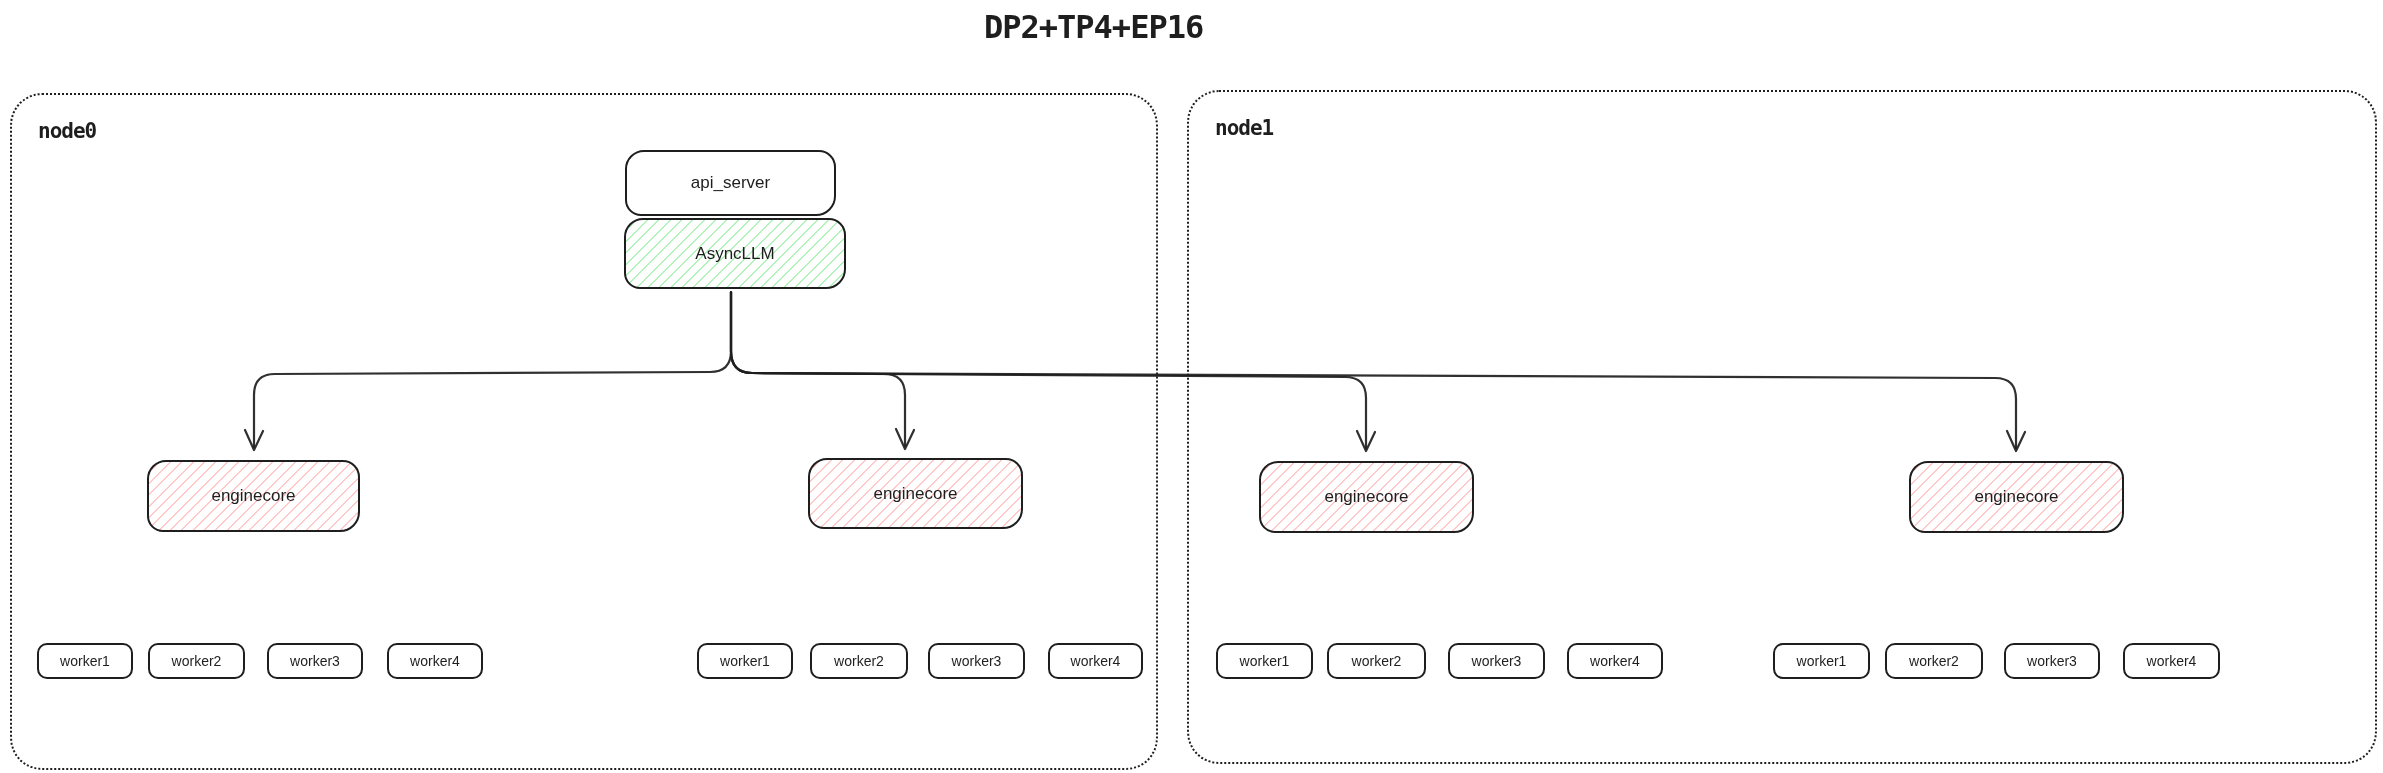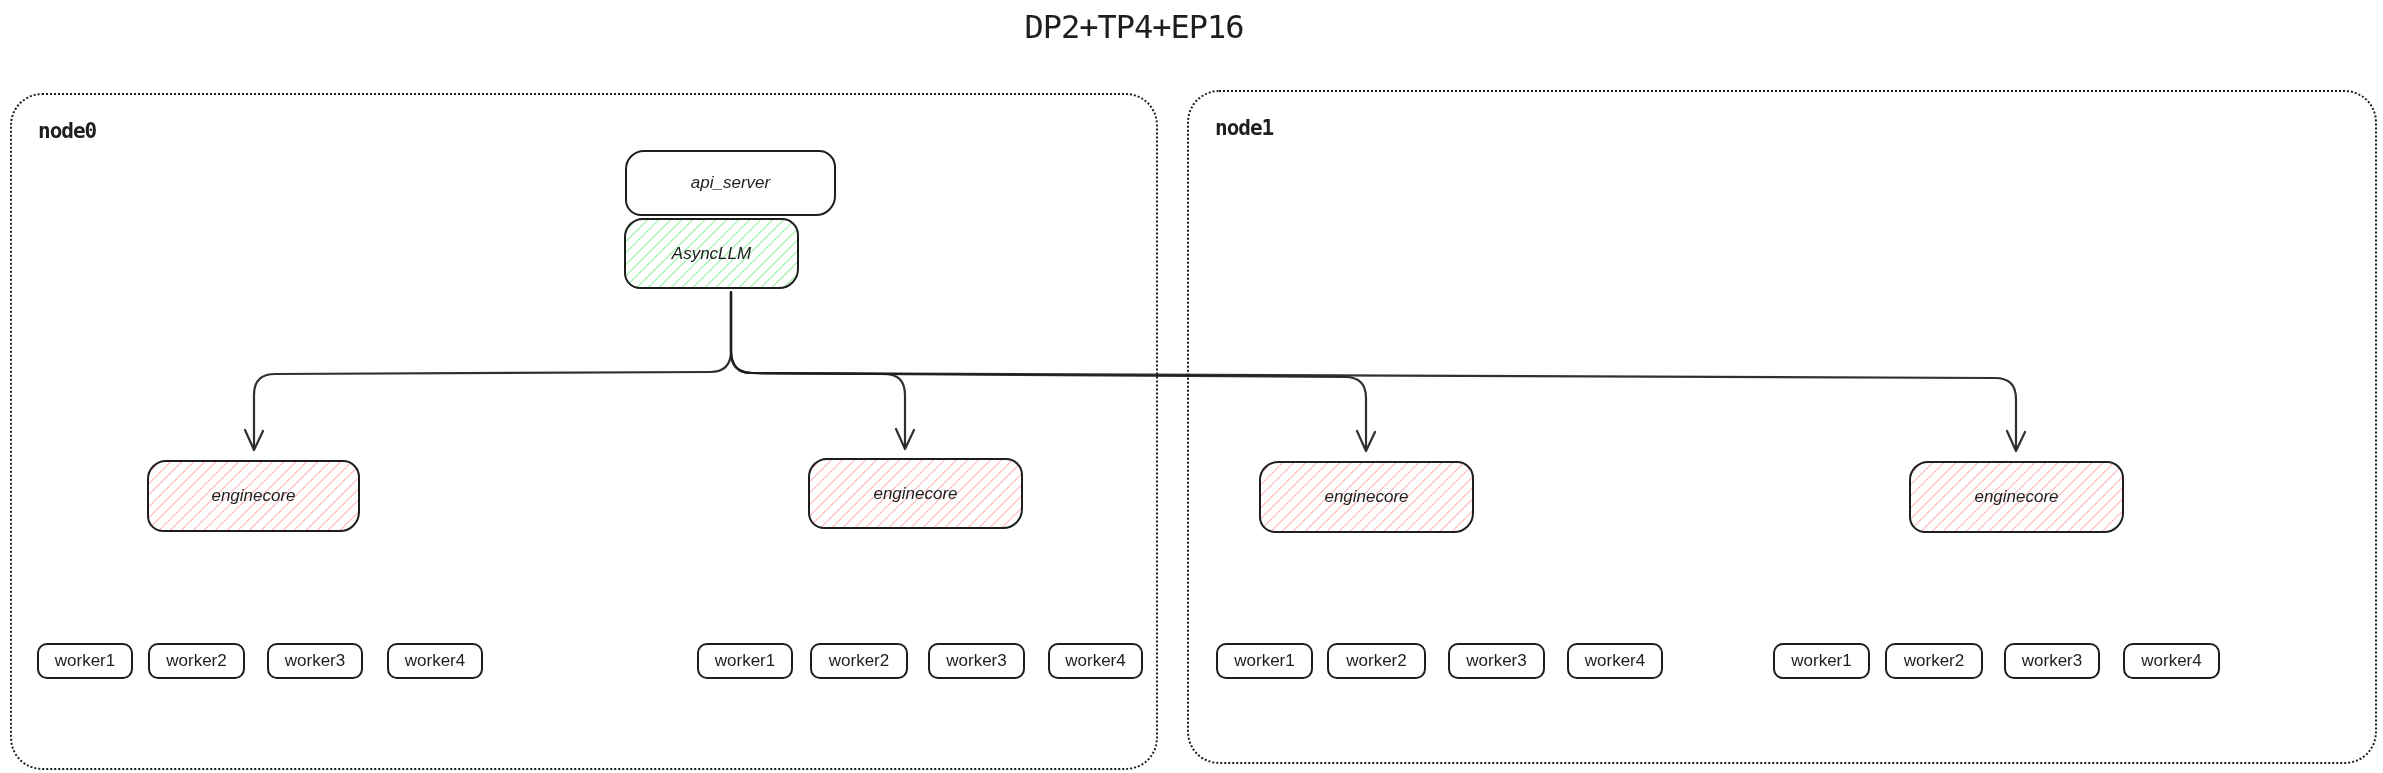--- a/index.html
+++ b/index.html
@@ -1,44 +1,44 @@
 <!DOCTYPE html>
 <html><head>
 <meta charset="utf-8">
 <style>
   html,body{margin:0;padding:0;background:#fff;}
   .canvas{
     position:relative;width:2383px;height:773px;background:#ffffff;
     font-family:"Liberation Sans",sans-serif;color:#1e1e1e;overflow:hidden;
   }
   .title{
-    position:absolute;left:984px;top:8px;width:300px;text-align:center;
-    font-family:"DejaVu Sans Mono",monospace;font-weight:400;font-size:32px;
+    position:absolute;left:984px;top:8px;width:300px;
+    font-family:"DejaVu Sans Mono",monospace;font-weight:700;font-size:32px;
     letter-spacing:-1px;color:#1e1e1e;white-space:nowrap;
   }
   .node-box{
     position:absolute;border:2.5px dotted #1e1e1e;border-radius:32px;background:transparent;
   }
   .node-label{
     position:absolute;left:26px;top:24px;
     font-family:"DejaVu Sans Mono",monospace;font-weight:700;font-size:21px;
     letter-spacing:-1px;color:#1e1e1e;
   }
   .shape{
     position:absolute;display:flex;align-items:center;justify-content:center;
     border:2.5px solid #1e1e1e;background:#ffffff;box-sizing:border-box;
     font-size:17px;color:#1e1e1e;white-space:nowrap;
   }
-  .big{border-radius:19px 17px 20px 16px;font-style:italic;}
+  .big{border-radius:19px 17px 20px 16px;}
   .hatch-green{background:repeating-linear-gradient(135deg,#ffffff 0 6.6px,#b2f2bb 6.6px 8px);}
   .hatch-red{background:repeating-linear-gradient(135deg,#ffffff 0 6.6px,#ffc9c9 6.6px 8px);}
   .worker{
     position:absolute;top:643px;height:36px;display:flex;align-items:center;justify-content:center;
     border:2px solid #1e1e1e;border-radius:10px;background:#fff;box-sizing:border-box;
-    font-size:17px;color:#1e1e1e;white-space:nowrap;
+    font-size:14px;color:#1e1e1e;white-space:nowrap;
   }
   .arrows{position:absolute;left:0;top:0;pointer-events:none;}
 </style>
 </head>
 <body>
 
 <div class="canvas">
 
   <div class="title">DP2+TP4+EP16</div>
 
@@ -59,21 +59,21 @@
     <div class="node-label">node0</div>
   </div>
 
   <div class="node-box" style="left:1187px;top:90px;width:1186px;height:670px;text-decoration:underline;">
     <div class="node-label">node1</div>
   </div>
 
   <div class="shape big" style="left:625px;top:150px;width:211px;height:66px;">
     <span>api_server</span>
   </div>
-  <div class="shape big hatch-green" style="left:624px;top:218px;width:175px;height:71px;">
+  <div class="shape big hatch-green" style="left:624px;top:218px;width:222px;height:71px;">
     <span>AsyncLLM</span>
   </div>
 
   <div class="shape big hatch-red" style="left:147px;top:460px;width:213px;height:72px;">
     <span>enginecore</span>
   </div>
   <div class="shape big hatch-red" style="left:808px;top:458px;width:215px;height:71px;">
     <span>enginecore</span>
   </div>
   <div class="shape big hatch-red" style="left:1259px;top:461px;width:215px;height:72px;">

